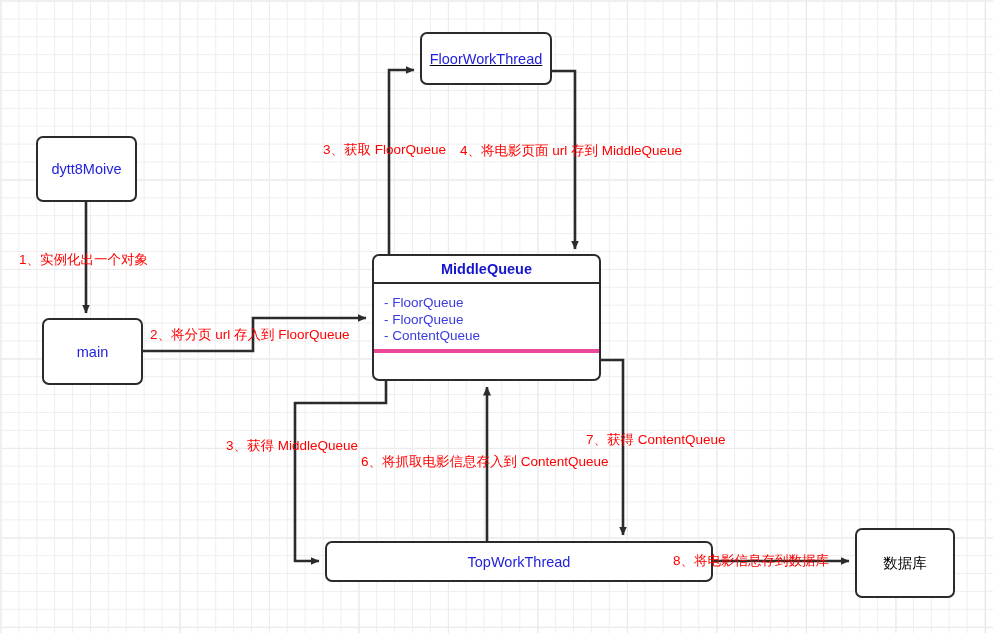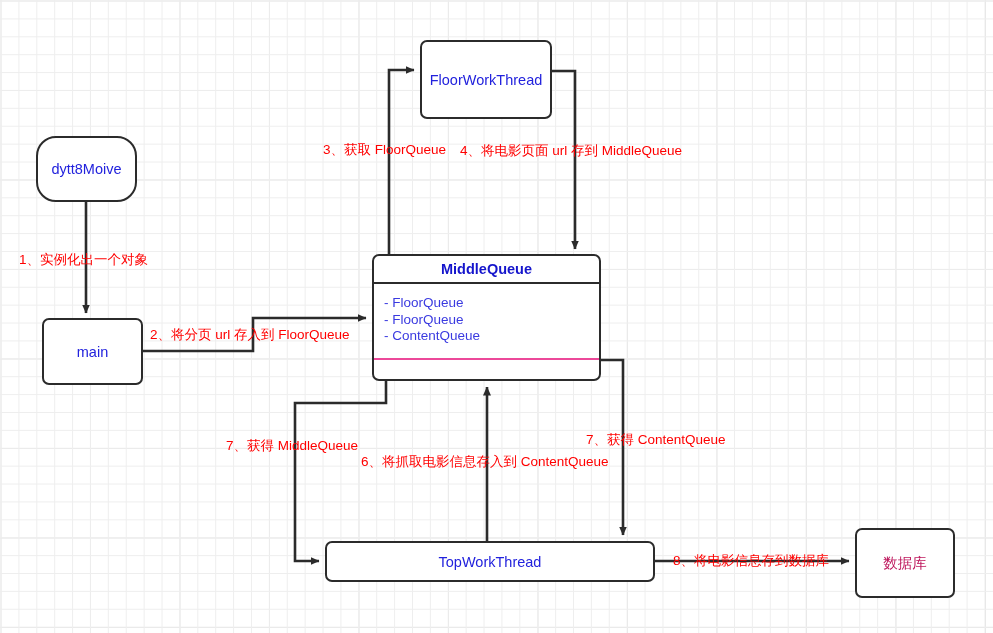--- a/index.html
+++ b/index.html
@@ -45,21 +45,21 @@
     display: flex;
     align-items: center;
     justify-content: center;
   }
   .node-label {
     font-size: 14.5px;
     color: #2222dd;
     white-space: nowrap;
   }
   .node-label.magenta {
-    color: #be185d;
+    color: #000000;
     text-align: right;
   }
   
   .classbox {
     position: absolute;
     box-sizing: border-box;
     border: 2.5px solid #2b2b2b;
     border-radius: 7px;
     background: #ffffff;
     display: flex;
@@ -73,23 +73,23 @@
     align-items: center;
     justify-content: center;
     font-size: 14.5px;
     font-weight: bold;
     color: #1515cc;
     border-bottom: 2px solid #2b2b2b;
     box-sizing: border-box;
   }
   .classbox .cb-attrs {
     flex: 0 0 56px;
-    border-bottom: 2px solid #ec4899;
+    border-bottom: 4px solid #ec4899;
     box-sizing: border-box;
-    padding: 3px 0 13px 10px;
+    padding: 3px 0 4px 10px;
   }
   .classbox .cb-attrs div {
     font-size: 13.5px;
     color: #3a3ae0;
     line-height: 16.5px;
     white-space: nowrap;
   }
   .classbox .cb-ops {
     flex: 1 1 auto;
   }
@@ -123,59 +123,59 @@
 
     <path d="M386,381 L386,403 L295,403 L295,561 L319,561" fill="none" stroke="#2b2b2b" stroke-width="2.6" marker-end="url(#arrowhead)"></path>
 
     <path d="M487,541 L487,387" fill="none" stroke="#2b2b2b" stroke-width="2.6" marker-end="url(#arrowhead)"></path>
 
     <path d="M601,360 L623,360 L623,535" fill="none" stroke="#2b2b2b" stroke-width="2.6" marker-end="url(#arrowhead)"></path>
 
     <path d="M647,561 L849,561" fill="none" stroke="#2b2b2b" stroke-width="2.6" marker-end="url(#arrowhead)"></path>
   </svg>
 
-  <div class="node" style="left:36px; top:136px; width:101px; height:66px;border-radius:20px;">
+  <div class="node" style="left:36px; top:136px; width:101px; height:66px;">
     <span class="node-label">dytt8Moive</span>
   </div>
 
   <div class="node" style="left:42px; top:318px; width:101px; height:67px;">
     <span class="node-label">main</span>
   </div>
 
-  <div class="node" style="left:420px; top:40px; width:132px; height:79px;">
+  <div class="node" style="left:420px; top:32px; width:132px; height:53px;text-decoration:underline;">
     <span class="node-label">FloorWorkThread</span>
   </div>
 
   <div class="classbox" style="left:372px; top:254px; width:229px; height:127px;">
     <div class="cb-title">MiddleQueue</div>
     <div class="cb-attrs">
       <div>- FloorQueue</div>
       <div>- FloorQueue</div>
       <div>- ContentQueue</div>
     </div>
     <div class="cb-ops"></div>
   </div>
 
-  <div class="node" style="left:325px; top:541px; width:330px; height:41px;">
+  <div class="node" style="left:325px; top:541px; width:388px; height:41px;">
     <span class="node-label">TopWorkThread</span>
   </div>
 
   <div class="node" style="left:855px; top:528px; width:100px; height:70px;">
     <span class="node-label magenta">数据库</span>
   </div>
 
   <div class="edge-label" style="left:19px; top:253px;">1、实例化出一个对象</div>
 
   <div class="edge-label" style="left:150px; top:328px;">2、将分页 url 存入到 FloorQueue</div>
 
   <div class="edge-label" style="left:323px; top:143px;">3、获取 FloorQueue</div>
 
   <div class="edge-label" style="left:460px; top:144px;">4、将电影页面 url 存到 MiddleQueue</div>
 
-  <div class="edge-label" style="left:226px; top:439px;">7、获得 MiddleQueue</div>
+  <div class="edge-label" style="left:226px; top:439px;">3、获得 MiddleQueue</div>
 
   <div class="edge-label" style="left:361px; top:455px;">6、将抓取电影信息存入到 ContentQueue</div>
 
   <div class="edge-label" style="left:586px; top:433px;">7、获得 ContentQueue</div>
 
   <div class="edge-label" style="left:673px; top:554px;">8、将电影信息存到数据库</div>
 
 </div>
 
 </body></html>

